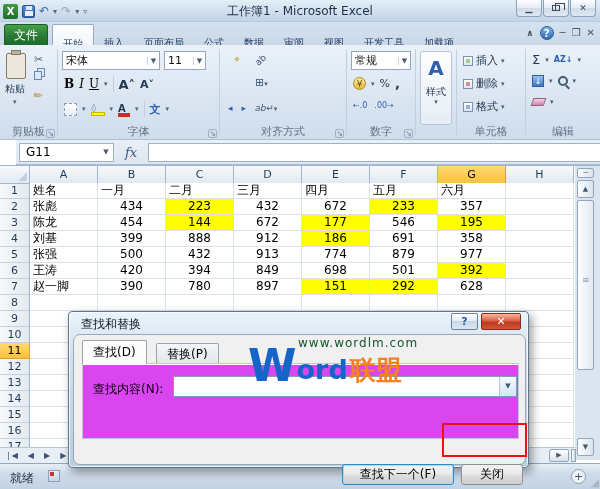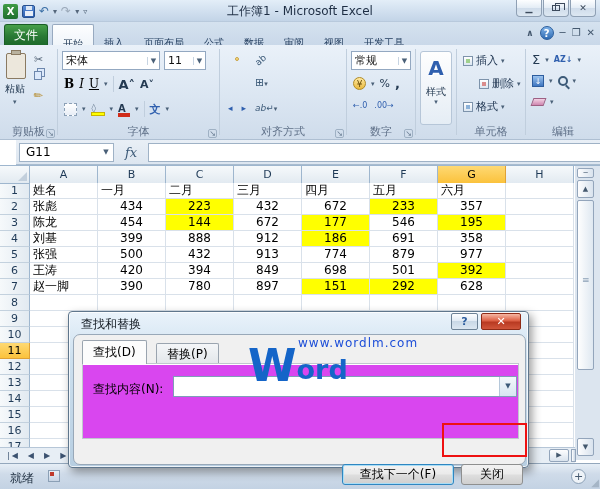--- a/index.html
+++ b/index.html
@@ -132,21 +132,21 @@
 .btn7{background:linear-gradient(#f2f2f2,#ebebeb 45%,#dddddd 55%,#cfcfcf);border:1px solid #8e8f8f;border-radius:3px;
  font-size:12px;color:#000;display:flex;align-items:center;justify-content:center}
 #optbtn{position:absolute;left:356px;top:46px;width:73px;height:23px}
 #redrect{position:absolute;left:368px;top:88px;width:85px;height:34px;border:2px solid #ee1111;z-index:5}
 #btn-findall{position:absolute;left:160px;top:129px;width:100px;height:21px}
 #btn-findnext{position:absolute;left:268px;top:129px;width:112px;height:21px;border:1px solid #2f86c1;box-shadow:0 0 0 1px #a9ddf5 inset}
 #btn-close{position:absolute;left:387px;top:129px;width:62px;height:21px}
 
 
 #wm{position:absolute;left:248px;top:337px;z-index:12;line-height:1}
-#wmurl{font-size:12px;color:#1d4ed8;margin-left:50px;letter-spacing:1px}
+#wmurl{font-size:12px;color:#14532d;margin-left:50px;letter-spacing:1px}
 #wmbrand{display:flex;align-items:flex-end}
 #wmW{font-size:44px;font-weight:bold;color:#1565c8;line-height:.78}
 #wmord{font-size:27px;font-weight:bold;color:#1565c8}
 #wmcn{font-size:26px;font-weight:bold;color:#f58220;margin-left:2px}
 </style>
 </head>
 <body>
 
 <div id="app">
 
@@ -174,20 +174,21 @@
     <div id="filetab">文件</div>
     <div class="rtabs">
       <span class="rtab active">开始</span>
       <span class="rtab">插入</span>
       <span class="rtab">页面布局</span>
       <span class="rtab">公式</span>
       <span class="rtab">数据</span>
       <span class="rtab">审阅</span>
       <span class="rtab">视图</span>
       <span class="rtab">开发工具</span>
+      <span class="rtab">加载项</span>
     </div>
     <div id="tabrow-icons">
       <span class="chev">∧</span>
       <span class="helpdot">?</span>
       <span class="mini">─</span>
       <span class="mini">❐</span>
       <span class="mini">✕</span>
     </div>
   </div>
 
@@ -294,21 +295,21 @@
       </div>
     </div>
     <div class="gdiv" style="left:456px"></div>
 
     <div class="abs" style="left:457px;top:0;width:68px;height:95px">
       <div class="cellsrow abs" style="left:6px;top:7px">
         <span class="sq ins"></span>
           <span>插入</span>
           <span class="dd">▾</span>
       </div>
-      <div class="cellsrow abs" style="left:22px;top:30px">
+      <div class="cellsrow abs" style="left:6px;top:30px">
         <span class="sq del"></span>
           <span>删除</span>
           <span class="dd">▾</span>
       </div>
       <div class="cellsrow abs" style="left:6px;top:53px">
         <span class="sq fmt"></span>
           <span>格式</span>
           <span class="dd">▾</span>
       </div>
       <div class="glabel">单元格</div>
@@ -592,16 +593,17 @@
       <div class="btn7" id="btn-close">关闭</div>
       <div class="btn7" id="btn-findnext">查找下一个(F)</div>
     </div>
   </div>
 
   <div id="wm">
     <div id="wmurl">www.wordlm.com</div>
     <div id="wmbrand">
       <span id="wmW">W</span>
         <span id="wmord">ord</span>
+        <span id="wmcn">联盟</span>
     </div>
   </div>
 
 </div>
 
 </body></html>

